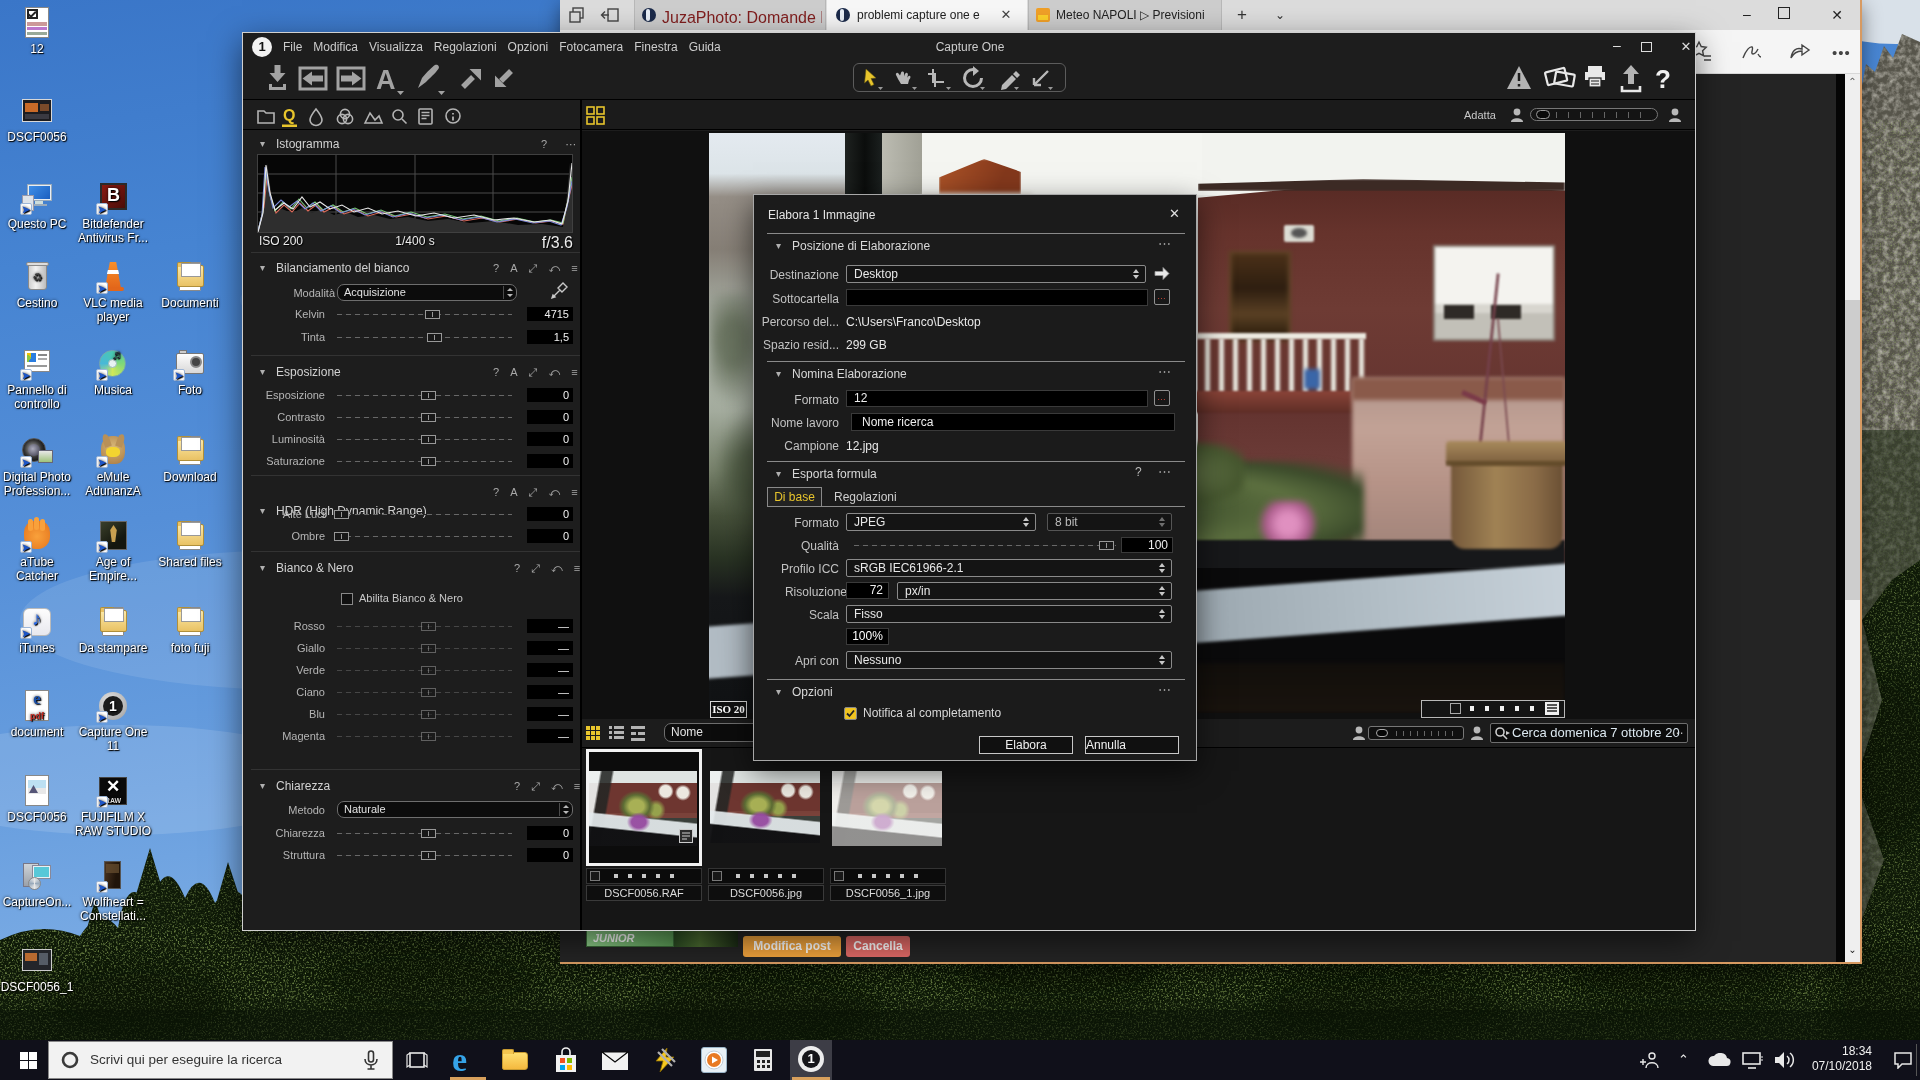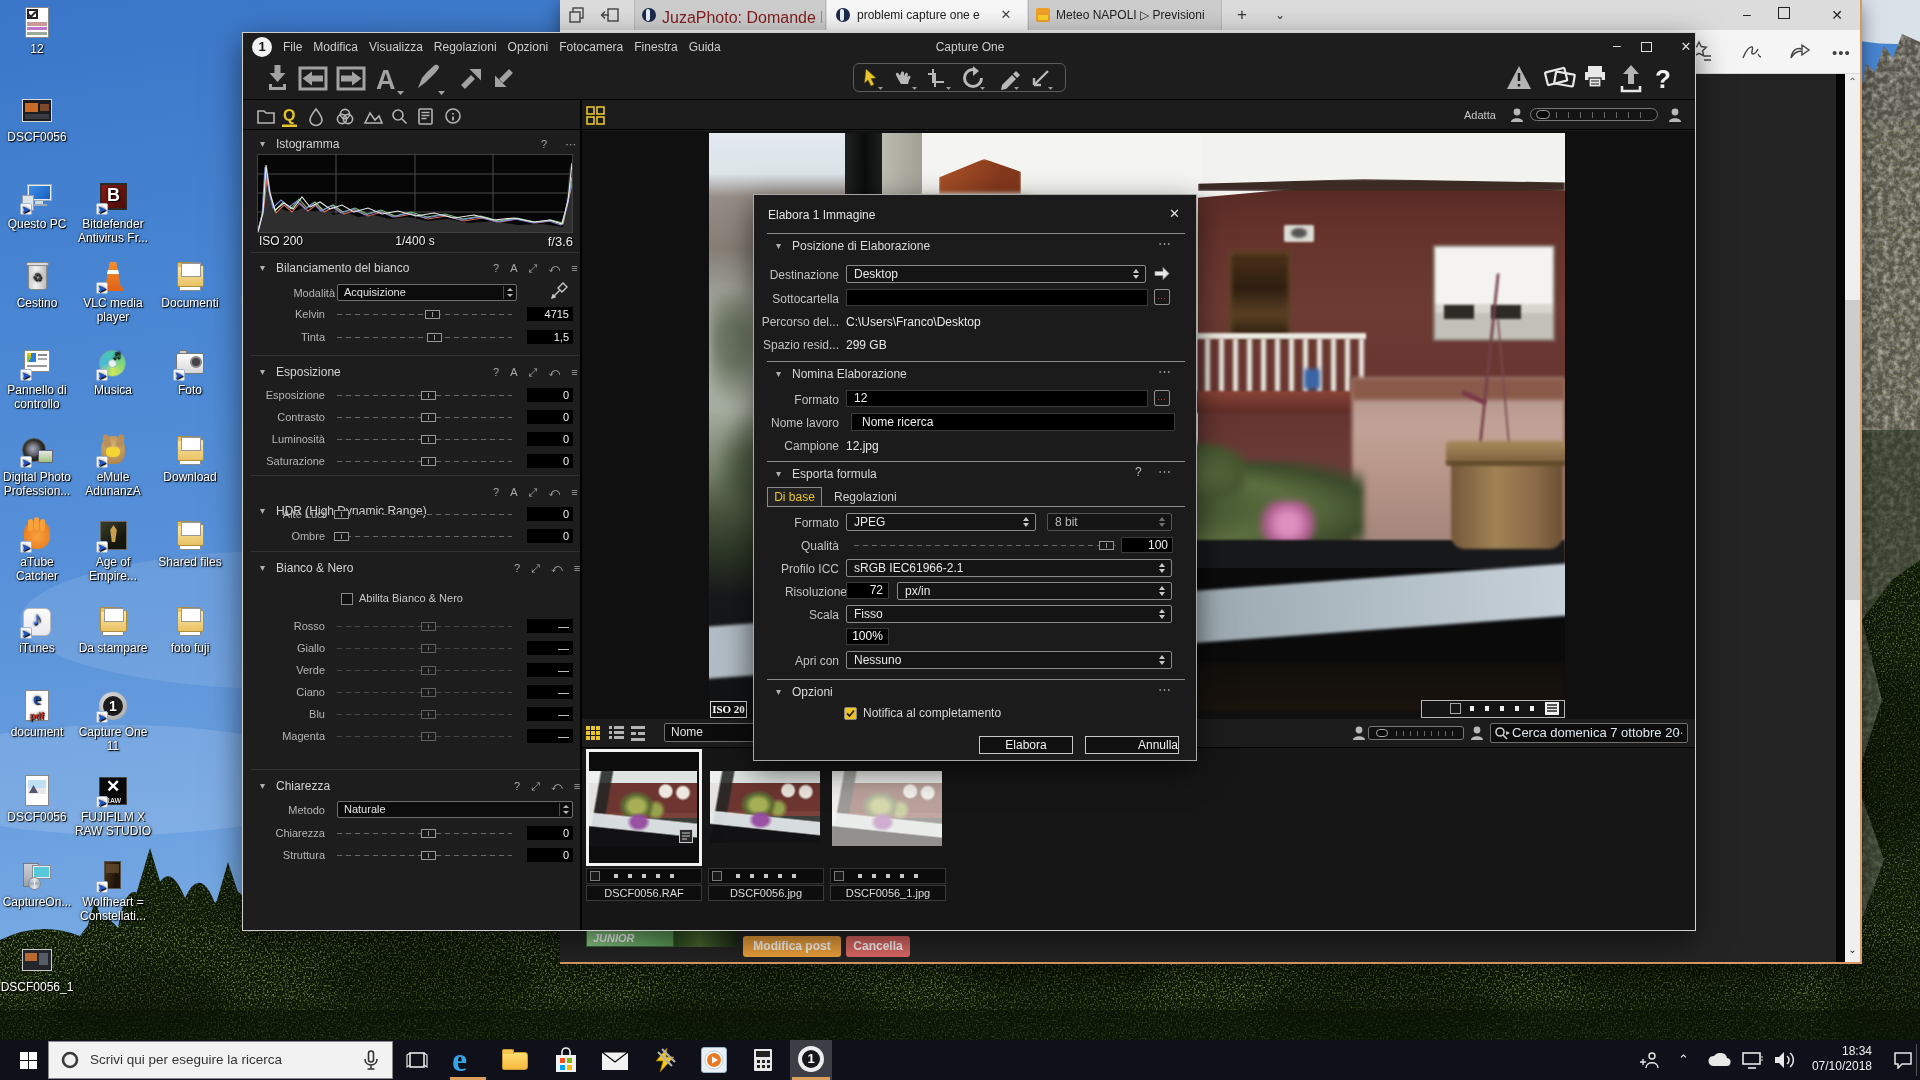--- a/index.html
+++ b/index.html
@@ -20,21 +20,21 @@
 .page{position:absolute;left:6px;top:2px;width:22px;height:29px;background:#fff;border:1px solid #8a8a8a;border-radius:1px}
 
 .sh{position:absolute;color:#d2d2d2;font-size:12px;height:17px;white-space:nowrap}
 .chev{display:inline-block;margin-right:11px;color:#b0b0b0;font-size:10px;vertical-align:1px}
 .hicons{position:absolute;color:#a8a8a8;font-size:11px;white-space:nowrap;letter-spacing:4px}
 .plbl{position:absolute;color:#b5b5b5;font-size:11px;text-align:right;white-space:nowrap}
 .track{position:absolute;height:1px;background:repeating-linear-gradient(90deg,#686868 0 5px,#222 5px 9px)}
 .hdl{position:absolute;width:15px;height:9px;border:1px solid #989898;background:#181818}
 .hdl:after{content:"";position:absolute;left:6px;top:1px;width:1px;height:5px;background:#989898}
 .vbox{position:absolute;width:46px;height:14px;background:#000;color:#f0f0f0;font-size:11px;line-height:14px;text-align:right;padding-right:4px}
-.ddn{position:absolute;background:#0c0c0c;border:1px solid #6e6e6e;color:#e2e2e2;font-size:11px;border-radius:2px;white-space:nowrap}
+.ddn{position:absolute;background:#0c0c0c;border:1px solid #6e6e6e;color:#e2e2e2;font-size:11px;border-radius:7px;white-space:nowrap}
 .ddn b{font-weight:normal;display:inline-block;padding-left:6px}
 .ddn i{position:absolute;right:1px;top:1px;bottom:1px;width:12px;border-left:1px solid #4a4a4a;font-style:normal}
 .ddn i:before{content:"";position:absolute;left:3px;top:2px;border-left:3px solid transparent;border-right:3px solid transparent;border-bottom:3.5px solid #b8b8b8}
 .ddn i:after{content:"";position:absolute;left:3px;bottom:2px;border-left:3px solid transparent;border-right:3px solid transparent;border-top:3.5px solid #b8b8b8}
 .sep{position:absolute;left:251px;width:329px;height:1px;background:#060606;border-bottom:1px solid #333}
 .mtxt{color:#cccccc;font-size:12px}
 .mini1,.mini2{background:
  radial-gradient(ellipse 11% 13% at 46% 68%,rgba(150,74,160,.95) 0 60%,transparent 100%),
  linear-gradient(186deg,transparent 0 60%,rgba(228,234,236,.92) 62% 76%,rgba(16,16,18,.96) 78% 100%),
  radial-gradient(ellipse 17% 21% at 44% 47%,#a8b055 0 40%,#5c6c34 72%,transparent 100%),
@@ -529,21 +529,21 @@
   <g fill="none" stroke-width="1.1">
    <path stroke="#d86a5a" d="M0,76 L6,52 L9,22 L13,44 L18,58 L26,50 L34,57 L42,48 L50,56 L58,50 L66,57 L76,52 L86,59 L98,55 L110,61 L124,57 L138,62 L154,59 L170,64 L188,61 L206,66 L224,63 L242,67 L260,64 L278,68 L294,66 L305,69 L309,50 L314,30"></path>
    <path stroke="#7ac87a" d="M0,76 L5,56 L8,16 L12,40 L17,56 L25,47 L33,54 L41,44 L49,53 L57,47 L65,55 L75,50 L85,57 L97,53 L109,59 L123,55 L137,61 L153,57 L169,62 L187,59 L205,64 L223,61 L241,66 L259,63 L277,67 L293,65 L305,68 L310,45 L314,22"></path>
    <path stroke="#7a8ad8" d="M0,76 L4,60 L7,12 L11,36 L15,53 L23,45 L31,52 L39,46 L47,54 L55,48 L63,56 L73,51 L83,58 L95,54 L107,60 L121,56 L135,62 L151,58 L167,63 L185,60 L203,65 L221,62 L239,67 L257,64 L275,68 L291,66 L303,70 L309,52 L314,26"></path>
    <path stroke="#e8e8e8" d="M0,77 L5,58 L8,10 L12,38 L17,55 L26,48 L35,54 L44,42 L52,52 L62,47 L72,54 L84,50 L96,57 L110,53 L124,59 L140,56 L158,61 L176,58 L196,63 L216,60 L236,65 L256,63 L276,67 L292,65 L304,69 L310,46 L314,8"></path>
   </g>
  </svg>
 </div>
 <div class="abs" style="left:259px;top:234px;color:#ececec;font-size:12px;text-shadow:1px 1px 1px #000">ISO 200</div>
 <div class="abs" style="left:380px;top:234px;width:70px;text-align:center;color:#ececec;font-size:12px;text-shadow:1px 1px 1px #000">1/400 s</div>
-<div class="abs" style="left:527px;top:234px;width:46px;text-align:right;color:#ececec;font-size:13px;text-shadow:1px 1px 1px #000">f/3.6</div>
+<div class="abs" style="left:527px;top:234px;width:46px;text-align:right;color:#ececec;font-size:16px;text-shadow:1px 1px 1px #000">f/3.6</div>
 <div class="sep" style="top:252px"></div>
 <div class="sh" style="left:260px;top:261px"><span class="chev">▾</span>Bilanciamento del bianco</div>
 <div class="hicons" style="left:493px;top:262px">?&nbsp;A&nbsp;⤢&nbsp;↶&nbsp;≡</div>
 <div class="plbl" style="left:240px;top:287px;width:95px">Modalità</div>
 <div class="ddn" style="left:337px;top:284px;width:180px;height:17px;line-height:15px"><b>Acquisizione</b><i></i></div>
 <svg class="abs" style="left:549px;top:281px" width="20" height="20" viewBox="0 0 20 20">
       <path d="M4,16 l7,-7 M11,9 l-2,-2 l5,-5 l4,4 l-5,5 Z M3,17 l1,-3 l2,2 Z" stroke="#c8c8c8" stroke-width="1.4" fill="none"></path>
     </svg>
 <div class="plbl" style="left:230px;top:308px;width:95px">Kelvin</div>
 <div class="track" style="left:337px;top:314px;width:175px"></div>
@@ -835,21 +835,21 @@
  <div class="ddd" style="left:92px;top:456px;width:326px;height:18px;line-height:16px"><b>Nessuno</b><i></i></div>
  <div class="dline" style="top:484px"></div>
  <div class="dsh" style="left:22px;top:490px"><span class="chev">▾</span>Opzioni</div>
  <div class="dmen" style="left:404px;top:487px">⋯</div>
  <div class="abs" style="left:90px;top:512px;width:13px;height:13px;background:#f0c420;border:1px solid #888;border-radius:2px"></div>
  <svg class="abs" style="left:91px;top:513px" width="11" height="11" viewBox="0 0 11 11">
         <path d="M2,5.5 l2.5,2.5 L9,2.5" fill="none" stroke="#222" stroke-width="1.8"></path>
       </svg>
  <div class="abs" style="left:109px;top:511px;color:#d8d8d8;font-size:12px">Notifica al completamento</div>
  <div class="abs" style="left:225px;top:541px;width:94px;height:18px;border:1px solid #c8c8c8;background:#101010;color:#f0f0f0;font-size:12px;text-align:center;line-height:16px">Elabora</div>
- <div class="abs" style="left:331px;top:541px;width:94px;height:18px;border:1px solid #c8c8c8;background:#101010;color:#f0f0f0;font-size:12px;text-align:right;line-height:16px">Annulla</div>
+ <div class="abs" style="left:331px;top:541px;width:94px;height:18px;border:1px solid #c8c8c8;background:#101010;color:#f0f0f0;font-size:12px;text-align:left;line-height:16px">Annulla</div>
 </div>
 
 <div class="abs" style="left:0;top:1040px;width:1920px;height:40px;background:#10101a"></div>
 <svg class="abs" style="left:20px;top:1052px" width="17" height="17" viewBox="0 0 17 17">
       <g fill="#fff">
         <rect x="0" y="0" width="8" height="8"></rect>
         <rect x="9" y="0" width="8" height="8"></rect>
         <rect x="0" y="9" width="8" height="8"></rect>
         <rect x="9" y="9" width="8" height="8"></rect>
       </g>

